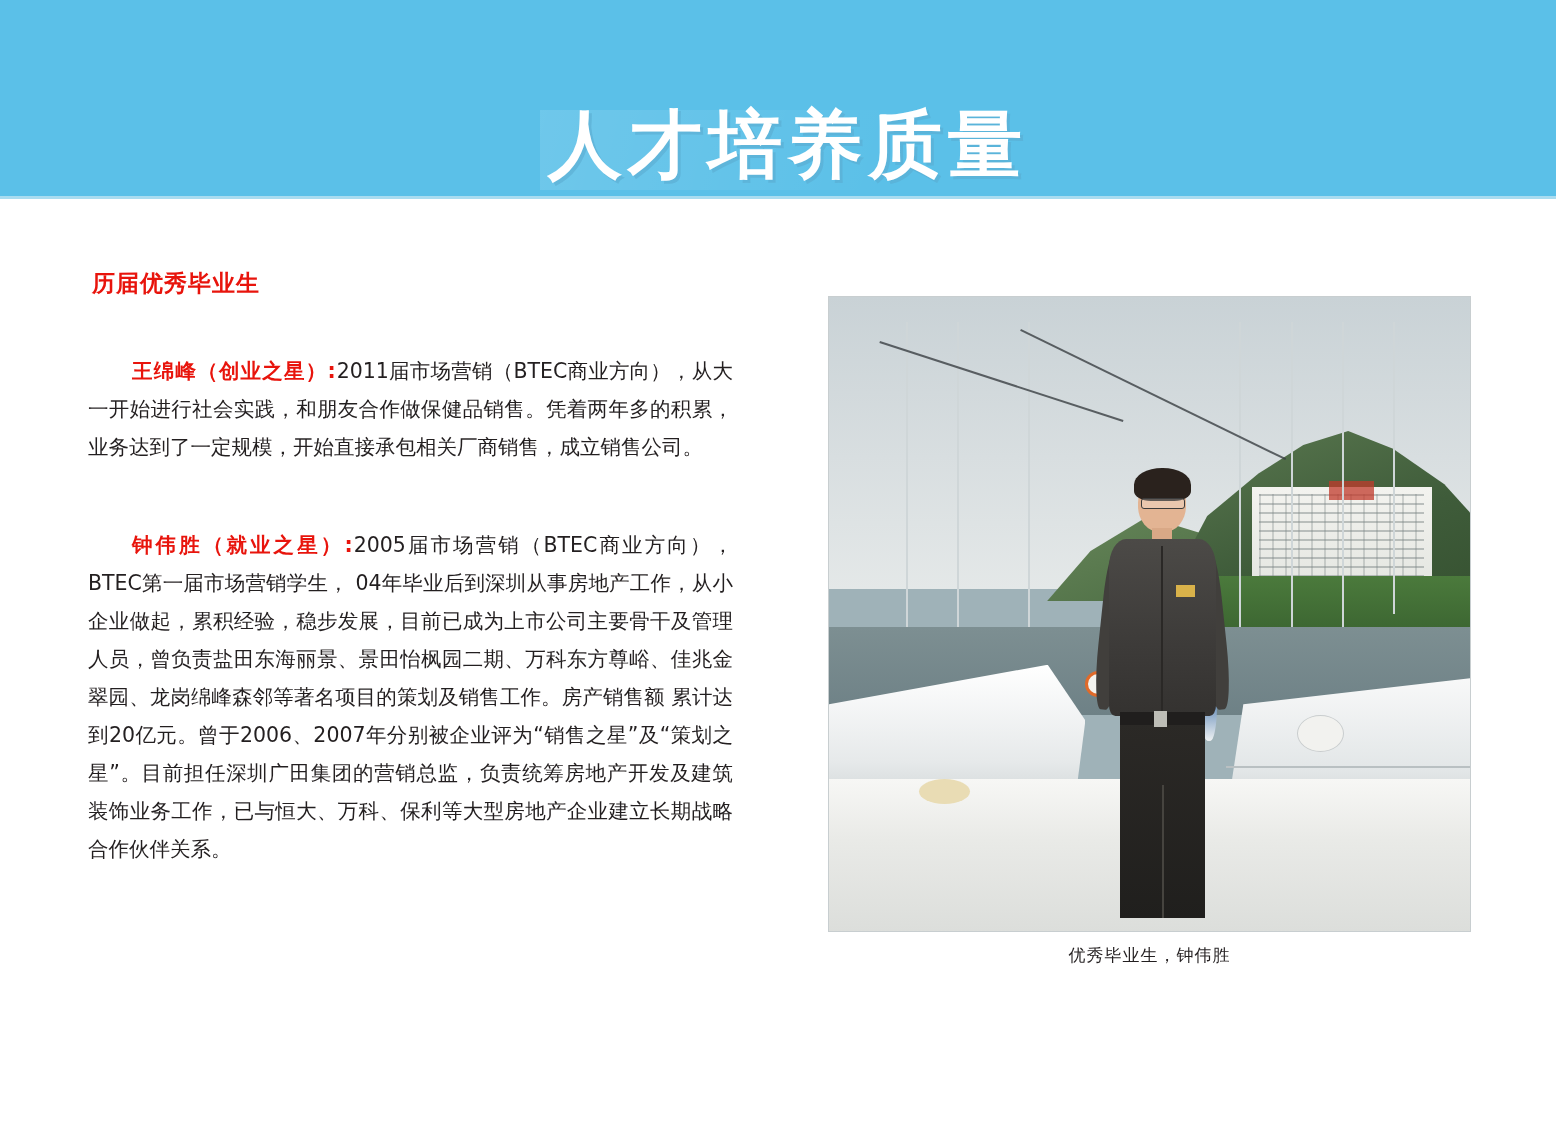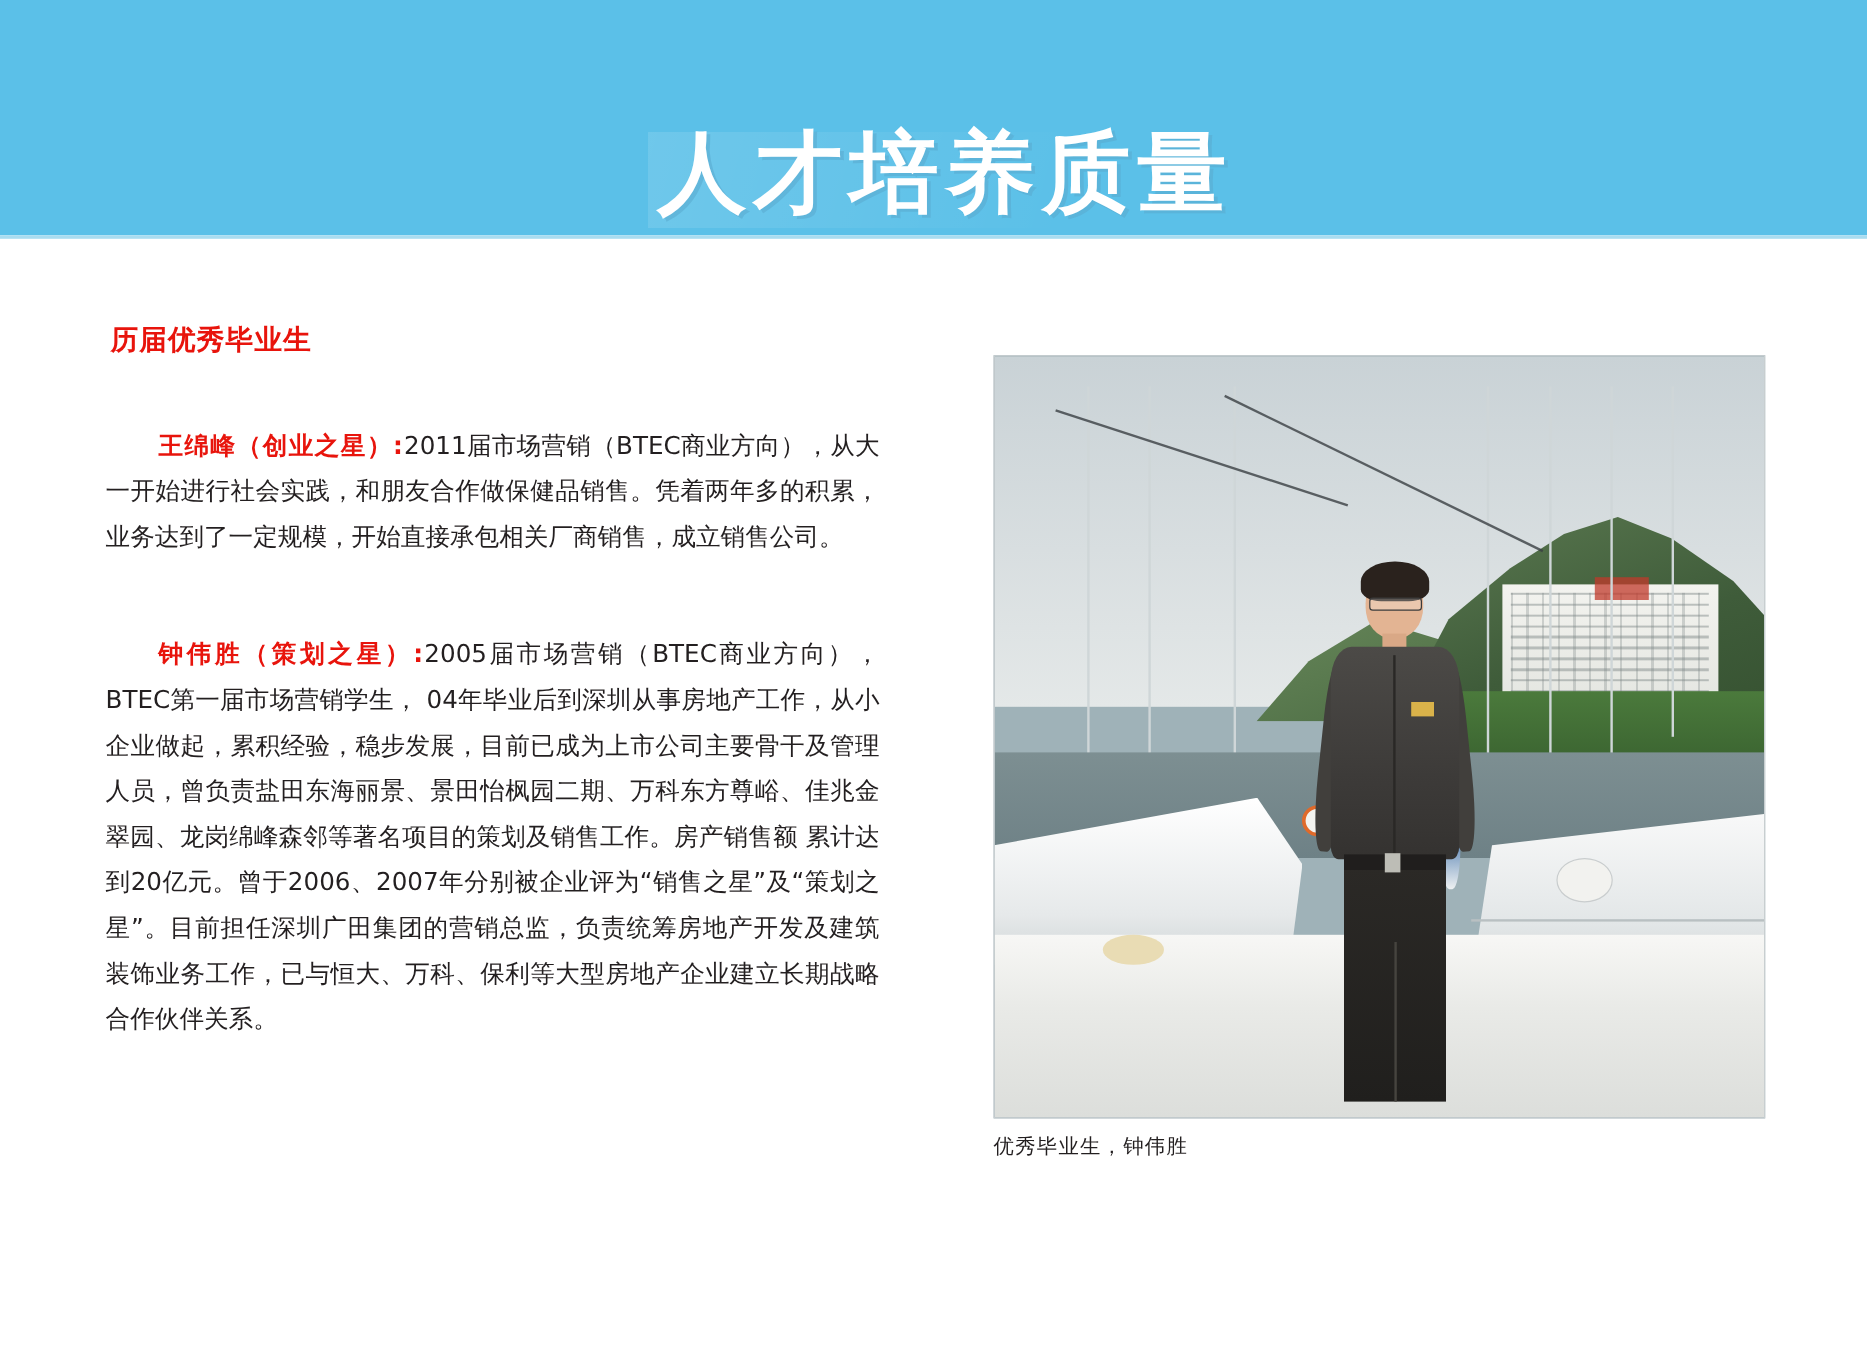--- a/index.html
+++ b/index.html
@@ -322,20 +322,21 @@
     left: 40%; top: 59%; width: 3.2%; height: 3.2%;
     border: 3px solid #e06a2a;
     border-radius: 50%;
     background: #f3f3ef;
   }
   .caption {
     position: absolute;
     left: 0;
     top: 648px;
     width: 643px;
+    text-align: center;
     font-size: 17px;
     color: #231f20;
     font-family: "DejaVu Sans", "Liberation Sans", sans-serif;
     letter-spacing: 1px;
   }
 </style>
 </head>
 <body>
 
 <div class="banner">
@@ -352,21 +353,21 @@
 
   <div class="text-col">
 
     <p class="para indent">
       <span class="name-hl">王绵峰（创业之星）:</span><span>2011届市场营销（BTEC商业方向），从大一开始进行社会实践，和朋友合作做保健品销售。凭着两年多的积累，业务达到了一定规模，开始直接承包相关厂商销售，成立销售公司。</span>
     </p>
 
     <div class="gap-block"></div>
 
     <p class="para indent">
-      <span class="name-hl">钟伟胜（策划之星）:</span><span>2005届市场营销（BTEC商业方向），BTEC第一届市场营销学生， 04年毕业后到深圳从事房地产工作，从小企业做起，累积经验，稳步发展，目前已成为上市公司主要骨干及管理人员，曾负责盐田东海丽景、景田怡枫园二期、万科东方尊峪、佳兆金翠园、龙岗绵峰森邻等著名项目的策划及销售工作。房产销售额 累计达到20亿元。曾于2006、2007年分别被企业评为“销售之星”及“策划之星”。目前担任深圳广田集团的营销总监，负责统筹房地产开发及建筑装饰业务工作，已与恒大、万科、保利等大型房地产企业建立长期战略合作伙伴关系。</span>
+      <span class="name-hl">钟伟胜（就业之星）:</span><span>2005届市场营销（BTEC商业方向），BTEC第一届市场营销学生， 04年毕业后到深圳从事房地产工作，从小企业做起，累积经验，稳步发展，目前已成为上市公司主要骨干及管理人员，曾负责盐田东海丽景、景田怡枫园二期、万科东方尊峪、佳兆金翠园、龙岗绵峰森邻等著名项目的策划及销售工作。房产销售额 累计达到20亿元。曾于2006、2007年分别被企业评为“销售之星”及“策划之星”。目前担任深圳广田集团的营销总监，负责统筹房地产开发及建筑装饰业务工作，已与恒大、万科、保利等大型房地产企业建立长期战略合作伙伴关系。</span>
     </p>
   </div>
 
   <div class="photo-wrap">
     <div class="photo">
       <div class="ph-sky"></div>
       <div class="ph-mtn2"></div>
       <div class="ph-mtn"></div>
       <div class="ph-bldg"></div>
       <div class="ph-bldg-red"></div>

